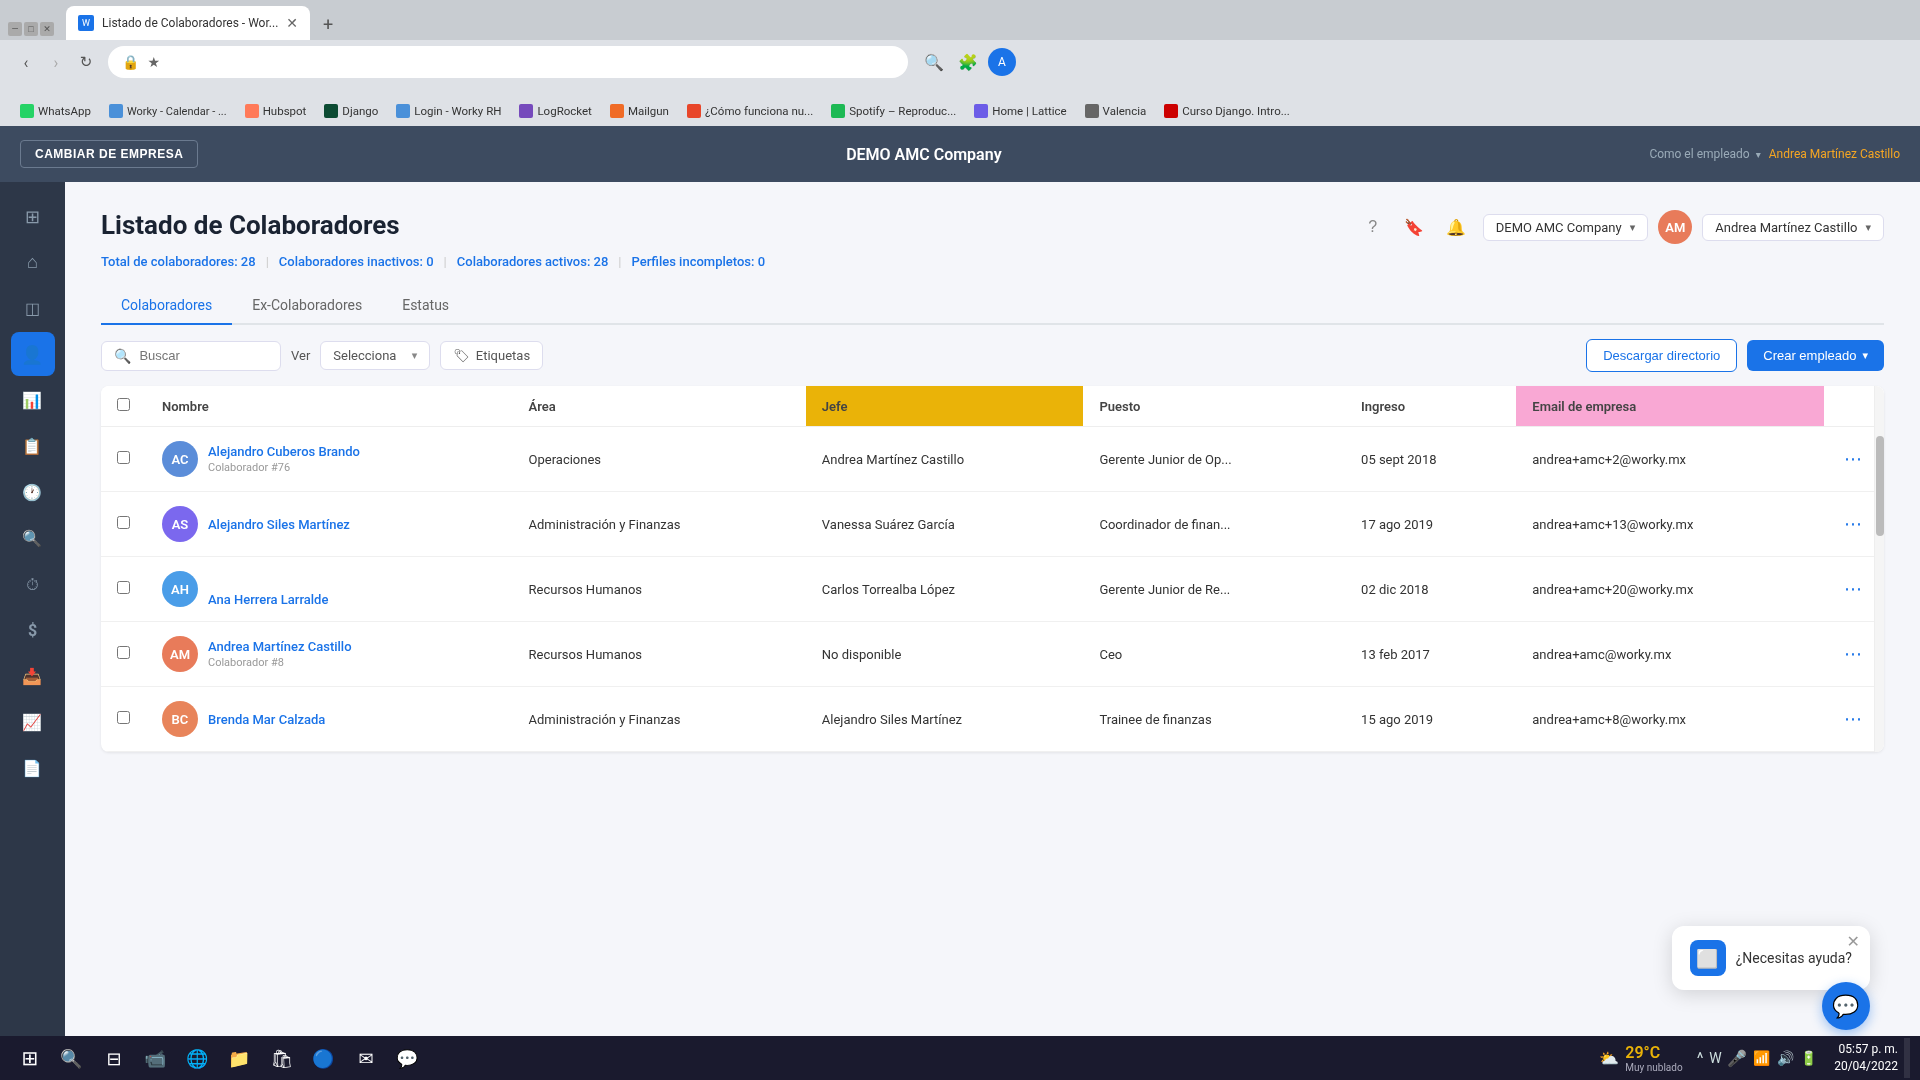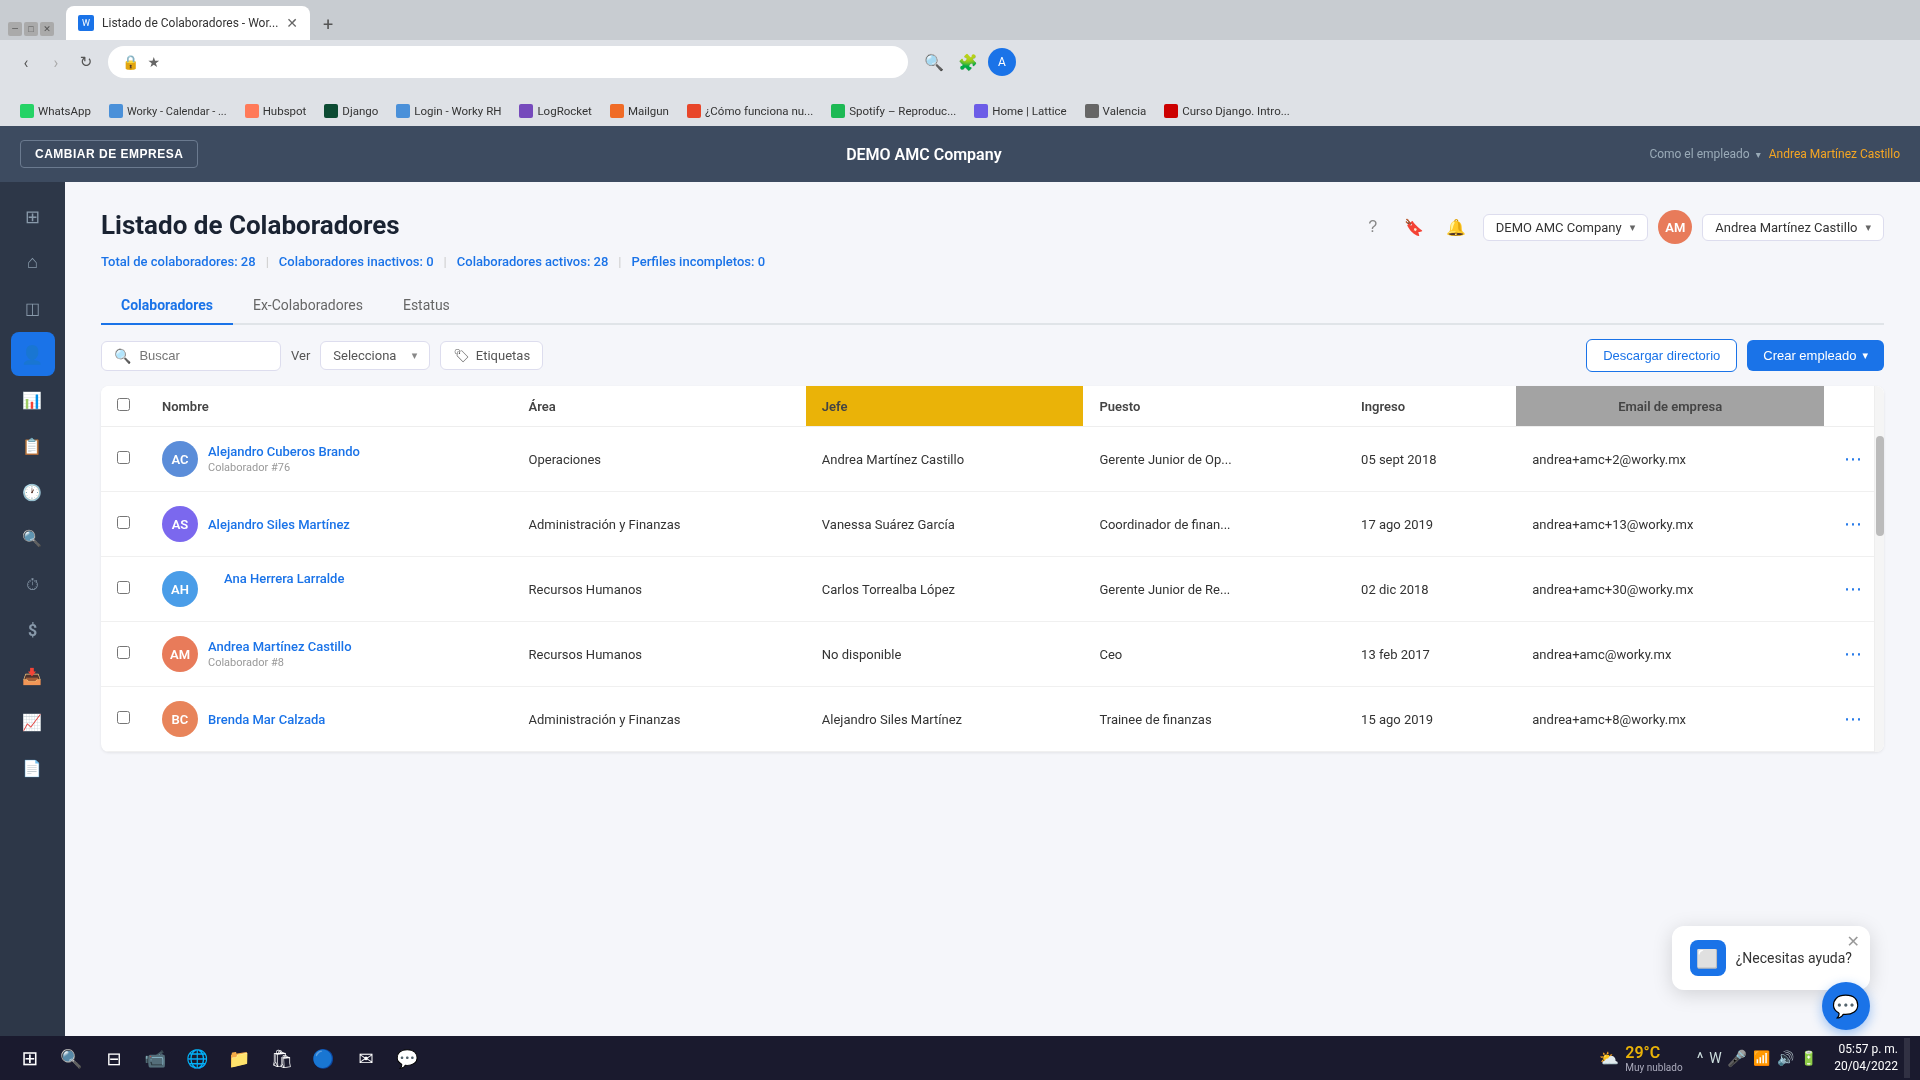--- a/index.html
+++ b/index.html
@@ -150,21 +150,21 @@
       <a style="color:#1a73e8;text-decoration:none;font-weight:500;">Total de colaboradores: 28</a>
       <span style="color:#ccc;">|</span>
       <a style="color:#1a73e8;text-decoration:none;font-weight:500;">Colaboradores inactivos: 0</a>
       <span style="color:#ccc;">|</span>
       <a style="color:#1a73e8;text-decoration:none;font-weight:500;">Colaboradores activos: 28</a>
       <span style="color:#ccc;">|</span>
       <a style="color:#1a73e8;text-decoration:none;font-weight:500;">Perfiles incompletos: 0</a>
     </div>
 
     <div style="display:flex;border-bottom:2px solid #e0e4e8;margin-bottom:14px;">
-      <div style="padding:10px 20px;cursor:pointer;color:#1a73e8;font-size:14px;border-bottom:2px solid #1a73e8;margin-bottom:-2px;font-weight:700;">Colaboradores</div>
+      <div style="padding:10px 20px;cursor:pointer;color:#1a73e8;font-size:14px;border-bottom:2px solid #1a73e8;margin-bottom:-2px;font-weight:400;">Colaboradores</div>
       <div style="padding:10px 20px;cursor:pointer;color:#666;font-size:14px;border-bottom:2px solid transparent;margin-bottom:-2px;">Ex-Colaboradores</div>
       <div style="padding:10px 20px;cursor:pointer;color:#666;font-size:14px;border-bottom:2px solid transparent;margin-bottom:-2px;">Estatus</div>
     </div>
 
     <div style="display:flex;align-items:center;justify-content:space-between;margin-bottom:14px;">
       <div style="display:flex;align-items:center;gap:10px;">
         <div style="display:flex;align-items:center;gap:8px;border:1px solid #dde;border-radius:6px;padding:6px 12px;background:white;width:180px;">
           <span style="color:#aaa;font-size:14px;">🔍</span>
           <input style="border: none; outline: none; font-size: 13px; color: rgb(51, 51, 51); width: 100%; background: transparent;" placeholder="Buscar">
         </div>
@@ -192,21 +192,21 @@
         <thead>
           <tr>
             <th style="background:white;padding:12px 16px;text-align:left;color:#444;font-weight:600;font-size:13px;border-bottom:1px solid #eee;width:40px;">
               <input type="checkbox" style="cursor: pointer;">
             </th>
             <th style="background:white;padding:12px 16px;text-align:left;color:#444;font-weight:600;font-size:13px;border-bottom:1px solid #eee;cursor:pointer;">Nombre </th>
             <th style="background:white;padding:12px 16px;text-align:left;color:#444;font-weight:600;font-size:13px;border-bottom:1px solid #eee;cursor:pointer;">Área </th>
             <th style="background:#eab308;padding:12px 16px;text-align:left;color:#444;font-weight:600;font-size:13px;border-bottom:1px solid #eee;cursor:pointer;">Jefe </th>
             <th style="background:white;padding:12px 16px;text-align:left;color:#444;font-weight:600;font-size:13px;border-bottom:1px solid #eee;cursor:pointer;">Puesto </th>
             <th style="background:white;padding:12px 16px;text-align:left;color:#444;font-weight:600;font-size:13px;border-bottom:1px solid #eee;cursor:pointer;">Ingreso </th>
-            <th style="background:#a3a3a3;padding:12px 16px;text-align:center;color:#444;font-weight:600;font-size:13px;border-bottom:1px solid #eee;cursor:pointer;">Email de empresa </th>
+            <th style="background:#f9a8d4;padding:12px 16px;text-align:left;color:#444;font-weight:600;font-size:13px;border-bottom:1px solid #eee;cursor:pointer;">Email de empresa </th>
             <th style="background:white;padding:12px 16px;border-bottom:1px solid #eee;width:60px;"></th>
           </tr>
         </thead>
         <tbody id="table-body">
         <tr style="border-bottom: 1px solid rgb(240, 240, 240);">
       <td style="padding:14px 16px;vertical-align:middle;">
         <input type="checkbox" style="cursor: pointer;">
       </td>
       <td style="padding:14px 16px;vertical-align:middle;">
         <div style="display:flex;align-items:center;gap:10px;">
@@ -246,33 +246,33 @@
       <td style="padding:14px 16px;vertical-align:middle;color:#333;">andrea+amc+13@worky.mx</td>
       <td style="padding:14px 16px;vertical-align:middle;">
         <button style="background:transparent;border:none;cursor:pointer;color:#1a73e8;font-size:18px;padding:4px;">⋯</button>
       </td>
     </tr>
             <tr style="border-bottom: 1px solid rgb(240, 240, 240);">
       <td style="padding:14px 16px;vertical-align:middle;">
         <input type="checkbox" style="cursor: pointer;">
       </td>
       <td style="padding:14px 16px;vertical-align:middle;">
-        <div style="display:flex;align-items:flex-start;gap:26px;">
+        <div style="display:flex;align-items:flex-end;gap:10px;">
           <div style="width:36px;height:36px;border-radius:50%;background:#4a9de8;display:flex;align-items:center;justify-content:center;font-size:13px;color:white;font-weight:600;flex-shrink:0;">AH</div>
           <div>
             <a href="#" style="color:#1a73e8;text-decoration:none;font-weight:500;display:block;">Ana Herrera Larralde</a>
 
           </div>
         </div>
       </td>
       <td style="padding:14px 16px;vertical-align:middle;color:#333;">Recursos Humanos</td>
       <td style="padding:14px 16px;vertical-align:middle;color:#333;">Carlos Torrealba López</td>
       <td style="padding:14px 16px;vertical-align:middle;color:#333;">Gerente Junior de Re...</td>
       <td style="padding:14px 16px;vertical-align:middle;color:#333;">02 dic 2018</td>
-      <td style="padding:14px 16px;vertical-align:middle;color:#333;">andrea+amc+30@worky.mx</td>
+      <td style="padding:14px 16px;vertical-align:middle;color:#333;">andrea+amc+20@worky.mx</td>
       <td style="padding:14px 16px;vertical-align:middle;">
         <button style="background:transparent;border:none;cursor:pointer;color:#1a73e8;font-size:18px;padding:4px;">⋯</button>
       </td>
     </tr>
             <tr style="border-bottom: 1px solid rgb(240, 240, 240);">
       <td style="padding:14px 16px;vertical-align:middle;">
         <input type="checkbox" style="cursor: pointer;">
       </td>
       <td style="padding:14px 16px;vertical-align:middle;">
         <div style="display:flex;align-items:center;gap:10px;">

